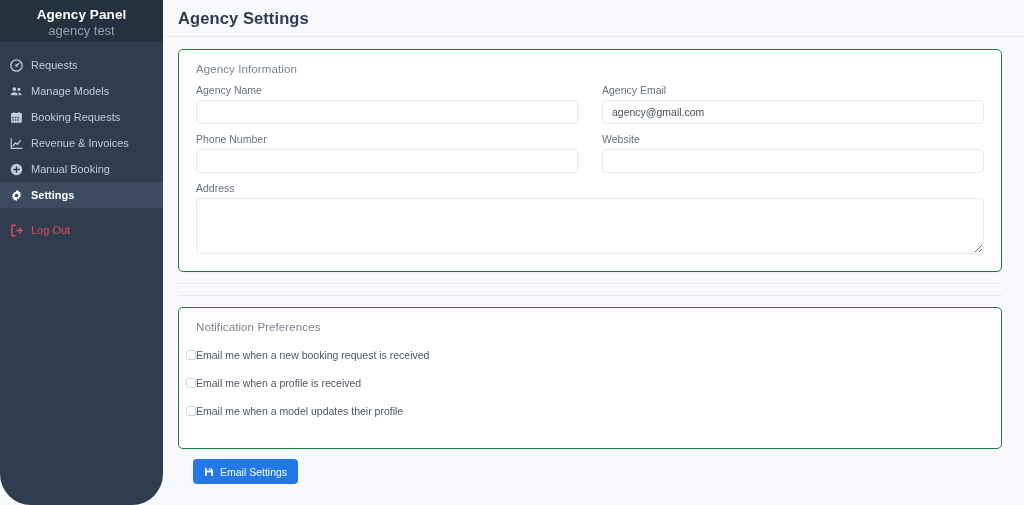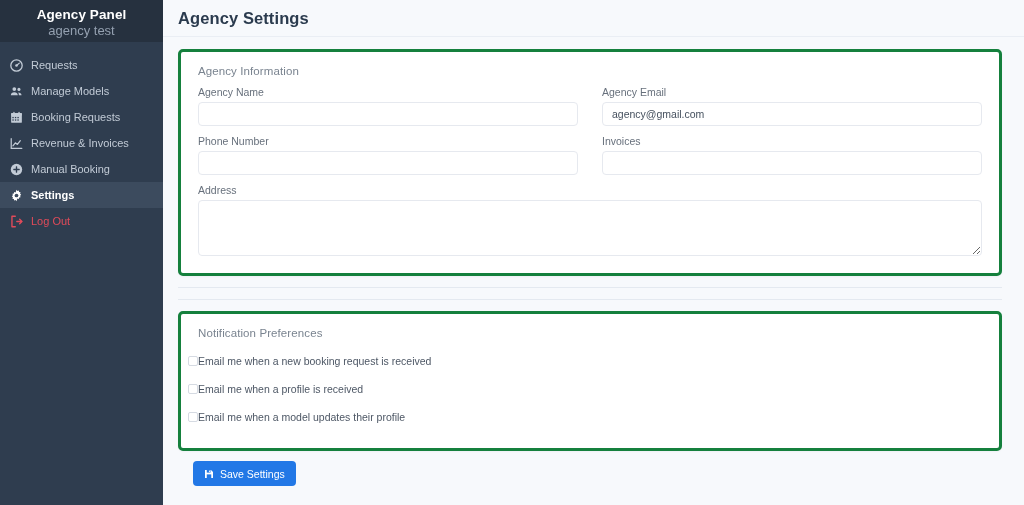--- a/index.html
+++ b/index.html
@@ -20,20 +20,21 @@
 
   
   #sidebar {
     width: 163px;
     min-width: 163px;
     height: 505px;
     background: #2f3d4f;
     display: flex;
     flex-direction: column;
     position: relative;
+    border-radius: 31px;
   }
 
   #sidebar-header {
     background: #26313f;
     height: 42px;
     padding-top: 2px;
     text-align: center;
     display: flex;
     flex-direction: column;
     align-items: center;
@@ -64,21 +65,21 @@
     font-size: 11px;
     text-decoration: none;
     cursor: pointer;
     gap: 8px;
   }
   .nav-item.active {
     background: #3c4b5e;
     color: #ffffff;
     font-weight: bold;
   }
-  .nav-item.logout { color: #e14b5a; }
+  .nav-item.logout { color: #e14b5a; margin-top: 9px; }
 
   .nav-icon {
     width: 13px;
     height: 13px;
     display: inline-flex;
     align-items: center;
     justify-content: center;
     flex: 0 0 13px;
   }
   .nav-icon svg { display: block; }
@@ -110,21 +111,21 @@
   }
 
   #content {
     flex: 1;
     padding: 12px 22px 0 15px;
     overflow: hidden;
   }
 
   .card {
     background: #ffffff;
-    border: 3px solid #15803d;
+    border: 1px solid #15803d;
     border-radius: 5px;
     box-shadow: 0 1px 2px rgba(30,40,60,.035);
   }
 
   .card-body { padding: 13px 17px 17px 17px; }
 
   .card-heading {
     font-size: 11.5px;
     color: #7a8490;
     margin-bottom: 9px;
@@ -187,21 +188,21 @@
     gap: 11px;
   }
 
   .check-row {
     display: flex;
     align-items: center;
     height: 17px;
     margin-bottom: 11px;
     margin-left: -10px;
   }
-  .check-row:last-child { margin-bottom: 6px; }
+  .check-row:last-child { margin-bottom: 12px; }
 
   .check-box {
     width: 10px;
     height: 10px;
     min-width: 10px;
     border: 1px solid #d5dae2;
     border-radius: 2px;
     background: #fff;
     cursor: pointer;
   }
@@ -361,21 +362,21 @@
 
           <div class="form-row">
             <div class="form-col">
               <div class="field">
                 <label class="field-label">Phone Number</label>
                 <input class="field-input" type="text" value="" style="">
               </div>
             </div>
             <div class="form-col">
               <div class="field">
-                <label class="field-label">Invoices</label>
+                <label class="field-label">Website</label>
                 <input class="field-input" type="text" value="" style="">
               </div>
             </div>
           </div>
 
           <div class="field" style="margin-bottom:0">
             <label class="field-label">Address</label>
             <textarea class="field-textarea" placeholder="" style=""></textarea>
           </div>
 
@@ -413,19 +414,19 @@
       <div id="footer-bar">
         <button id="save-button">
           <span class="btn-icon">
             <svg width="10" height="10" viewBox="0 0 16 16" fill="none">
               <path d="M1.6 1.6h9.6L14.4 4.8v9.6H1.6z" fill="#ffffff"></path>
               <rect x="4.4" y="1.6" width="6" height="4.2" fill="#2278e6"></rect>
               <rect x="7.9" y="2.4" width="1.5" height="2.6" fill="#ffffff"></rect>
               <rect x="4.4" y="8.6" width="7.2" height="5.8" fill="#2278e6"></rect>
             </svg>
           </span>
-          <span>Save Settings</span>
+          <span>Email Settings</span>
         </button>
       </div>
 
     </div>
   </div>
 </div>
 
 </body></html>

